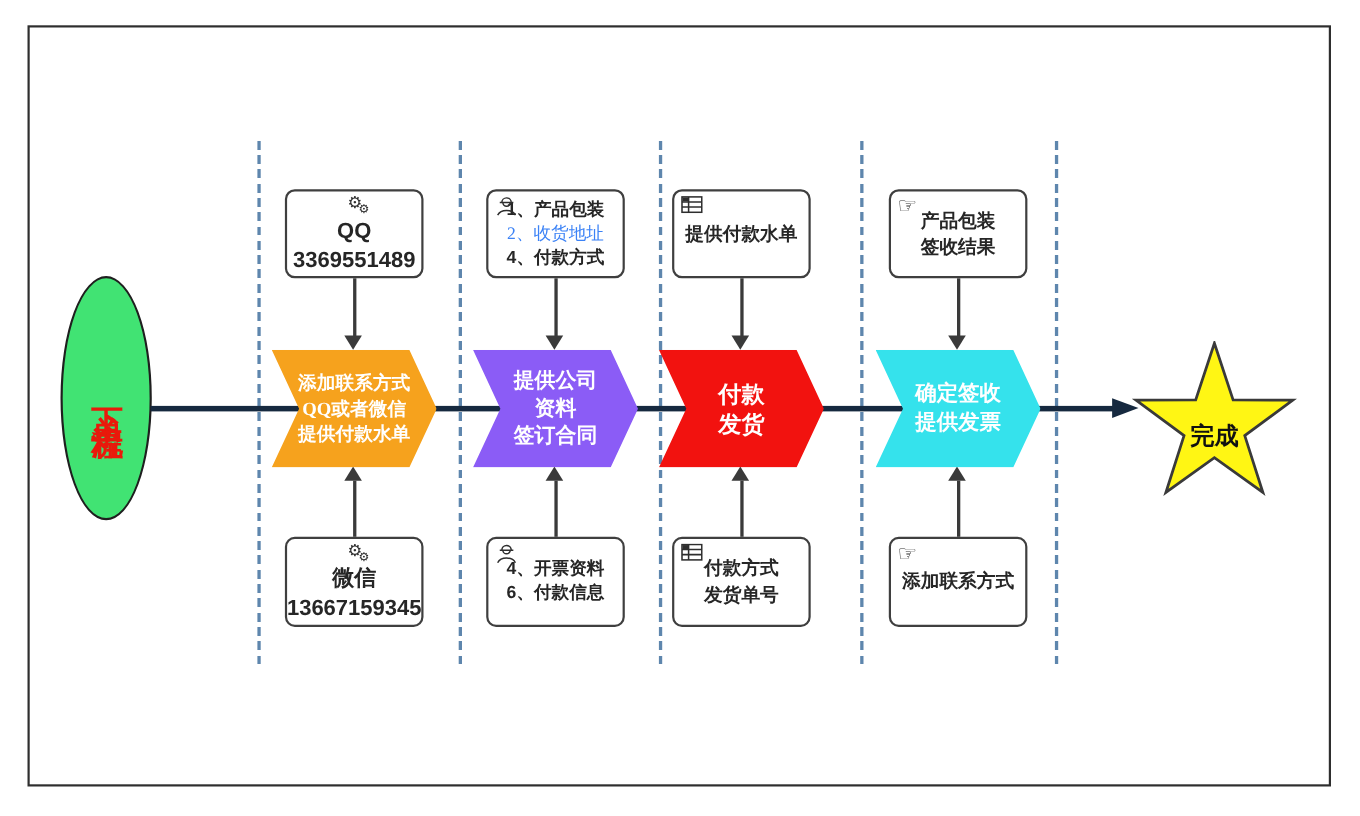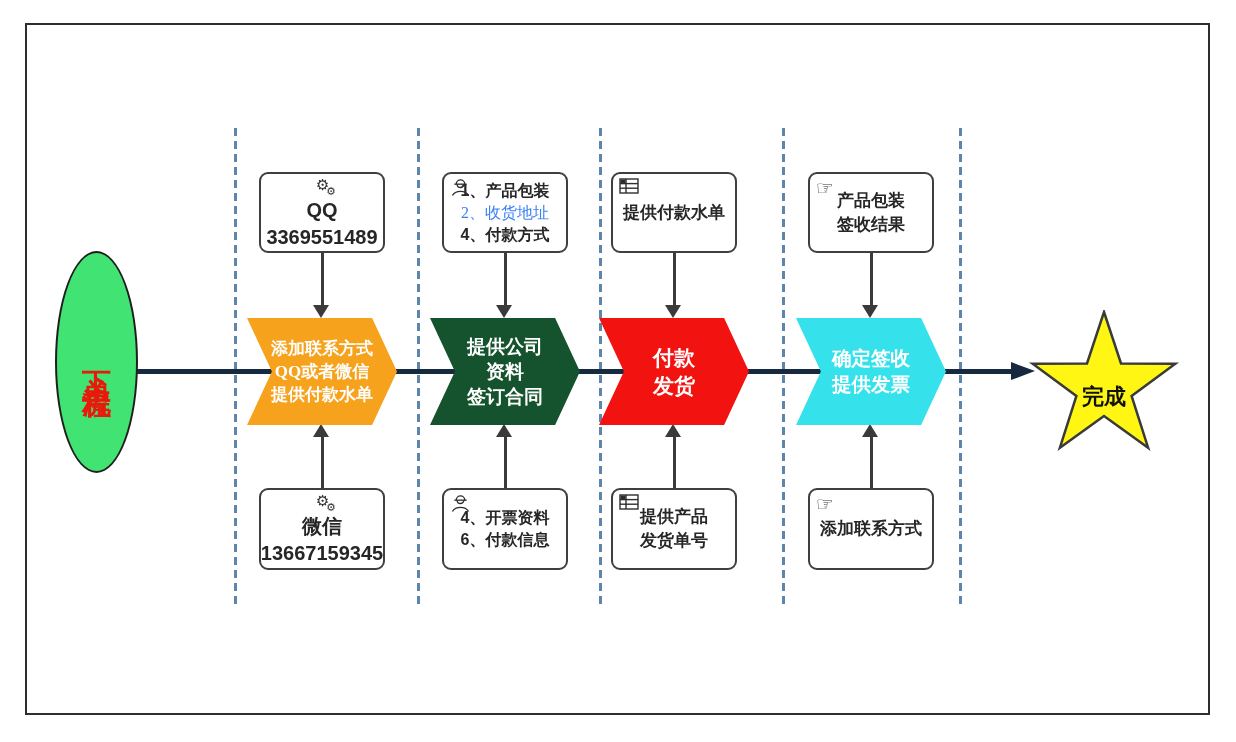--- a/index.html
+++ b/index.html
@@ -118,21 +118,21 @@
           <path class="ln" d="M7.5 6.5 a3.5 3.5 0 0 0 7 0"></path>
           <path class="ln" d="M2.5 18.5 C5.5 12.5 16.5 12.5 19.5 18.5"></path>
         </svg>
       </span>
       <div>1、产品包装</div>
       <div class="muted">2、收货地址</div>
       <div>4、付款方式</div>
     </div>
     <div class="conn conn-top"></div>
     <div class="ahead ahead-down"></div>
-    <div class="chevron chev-2" style="background-color: #14532d; color: rgb(255, 255, 255); text-align: center;">
+    <div class="chevron chev-2" style="background-color: #8b5cf6; color: rgb(255, 255, 255); text-align: center;">
       <div>提供公司</div>
       <div>资料</div>
       <div>签订合同</div>
     </div>
     <div class="ahead ahead-up"></div>
     <div class="conn conn-bottom"></div>
     <div class="note-box note-bottom b2">
       <span class="box-icon">
         <svg width="21" height="19" viewBox="0 0 22 20">
           <path class="ln" d="M6.5 6.5 a4.5 4.5 0 0 1 9 0"></path>
@@ -170,21 +170,21 @@
     <div class="note-box note-bottom b3">
       <span class="box-icon">
         <svg width="20" height="16" viewBox="0 0 20 16">
           <rect class="ln" x="1" y="1" width="18" height="14"></rect>
           <line class="ln" x1="1" y1="5.6" x2="19" y2="5.6"></line>
           <line class="ln" x1="1" y1="10.2" x2="19" y2="10.2"></line>
           <line class="ln" x1="7" y1="1" x2="7" y2="15"></line>
           <rect x="1.5" y="1.5" width="5" height="3.6" fill="currentColor"></rect>
         </svg>
       </span>
-      <div>提供产品</div>
+      <div>付款方式</div>
       <div>发货单号</div>
     </div>
   </div>
 
   <div class="step" style="left:796px">
     <div class="note-box note-top b4">
       <span class="box-icon hand-glyph">☞</span>
       <div>产品包装</div>
       <div>签收结果</div>
     </div>

